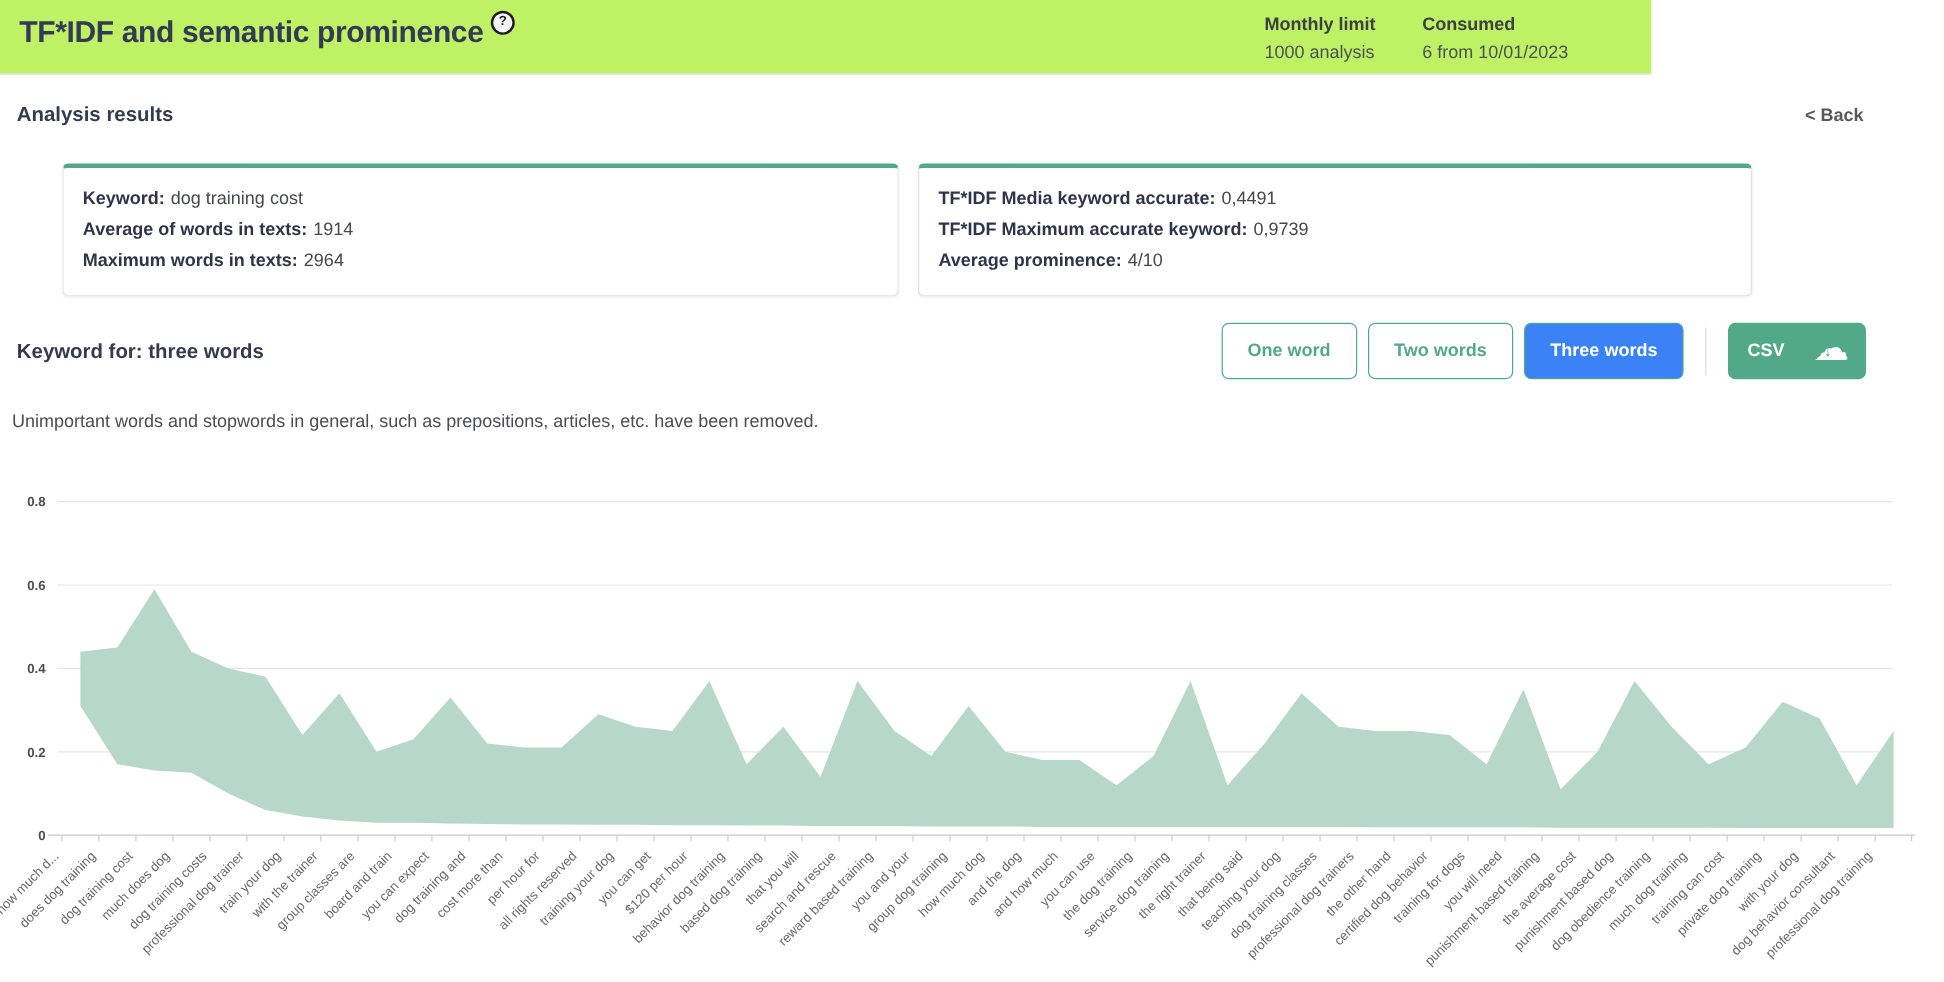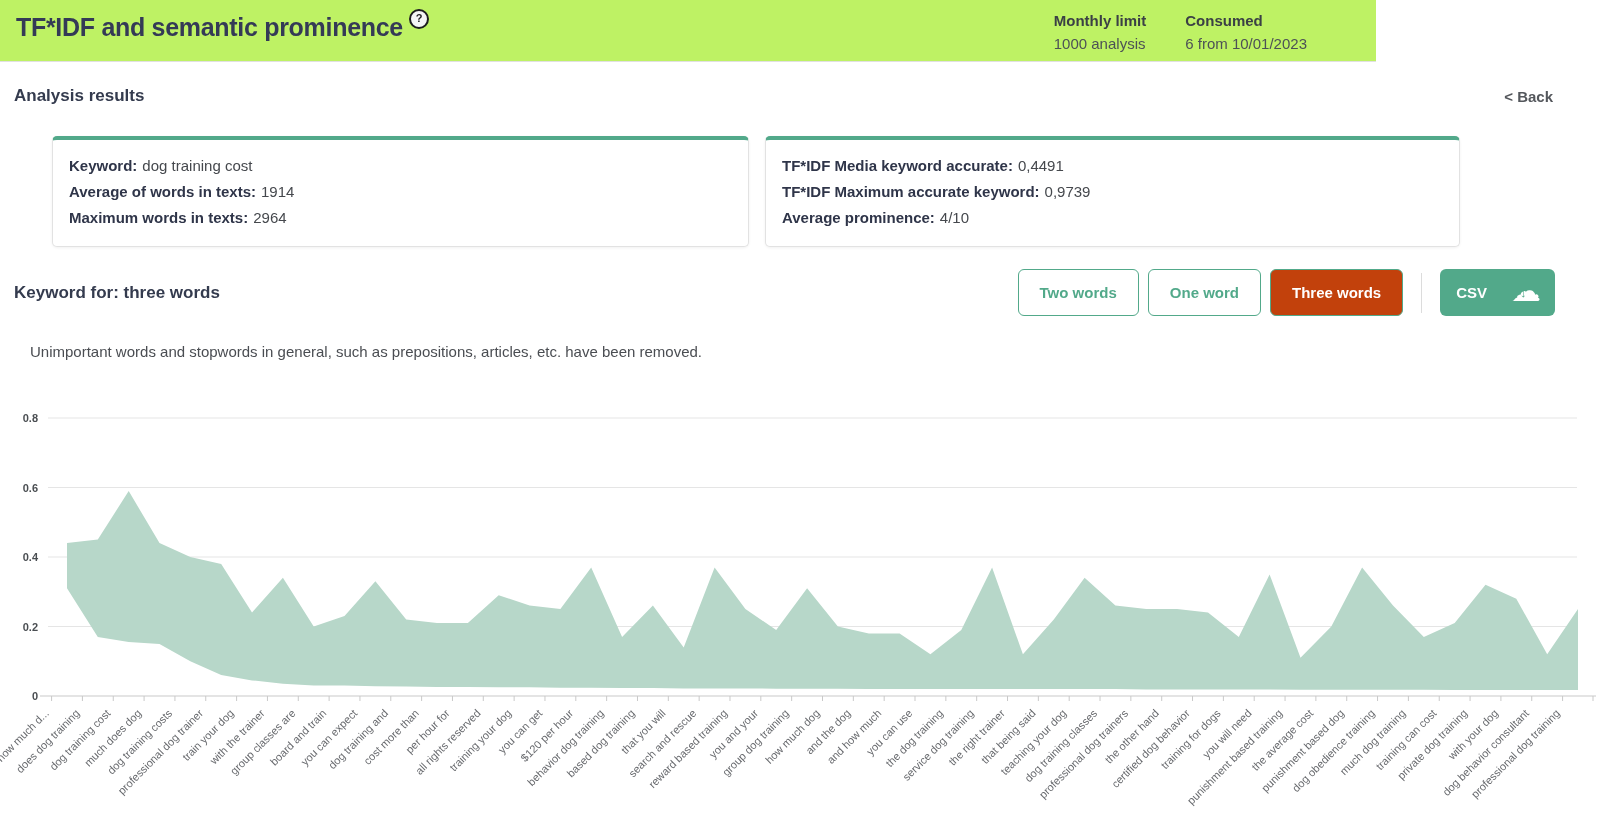--- a/index.html
+++ b/index.html
@@ -60,38 +60,38 @@
   .buttons-row{
     position:absolute;top:269px;right:65px;height:47px;
     display:flex;align-items:center;
   }
   .word-btn{
     height:47px;box-sizing:border-box;border-radius:6px;
     background:#fff;border:1px solid #52a98a;color:#52a98a;
     font-family:"Liberation Sans", sans-serif;
     font-size:15px;font-weight:bold;padding:0 21px;margin-left:9px;cursor:pointer;
   }
-  .word-btn.active{background:#c2410c;color:#fff;border-color:#52a98a;}
+  .word-btn.active{background:#3b82f6;color:#fff;border-color:#52a98a;}
   .buttons-divider{width:1px;height:40px;background:#dcdcdc;margin:0 9px 0 18px;}
   .csv-btn{
     height:47px;box-sizing:border-box;border:none;border-radius:6px;
     background:#52a98a;color:#fff;font-family:"Liberation Sans", sans-serif;
     font-size:15px;font-weight:bold;padding:0 16px;margin-left:9px;cursor:pointer;
     display:flex;align-items:center;gap:24px;
   }
   .cloud-icon{position:relative;width:28px;height:22px;display:inline-block;}
   .cloud-icon .cloud{
     position:absolute;left:0;top:-6px;font-size:30px;line-height:30px;color:#fff;
     font-family:"DejaVu Sans", sans-serif;
   }
   .cloud-icon .arrow{
     position:absolute;left:9px;top:3px;font-size:13px;font-weight:bold;color:#52a98a;
   }
   .stopwords-note{
-    position:absolute;left:30px;top:343px;
+    position:absolute;left:10px;top:343px;
     font-size:15px;color:#4a4d52;
   }
   
   .chart-wrap{position:absolute;left:0;top:382px;width:1620px;height:436px;}
 </style>
 </head>
 <body>
 
 <div class="app-header">
   <div class="page-title">
@@ -133,22 +133,22 @@
     <span class="metric-label">TF*IDF Maximum accurate keyword:</span><span class="metric-value">0,9739</span>
   </div>
   <div class="metric-row">
     <span class="metric-label">Average prominence:</span><span class="metric-value">4/10</span>
   </div>
 </div>
 
 <div class="analysis-title">Keyword for: three words</div>
 
 <div class="buttons-row">
+  <button class="word-btn">One word</button>
   <button class="word-btn">Two words</button>
-  <button class="word-btn">One word</button>
   <button class="word-btn active">Three words</button>
   <div class="buttons-divider"></div>
   <button class="csv-btn">
     <span>CSV</span>
     <span class="cloud-icon">
       <span class="cloud">☁</span>
         <span class="arrow">↓</span>
     </span>
   </button>
 </div>

